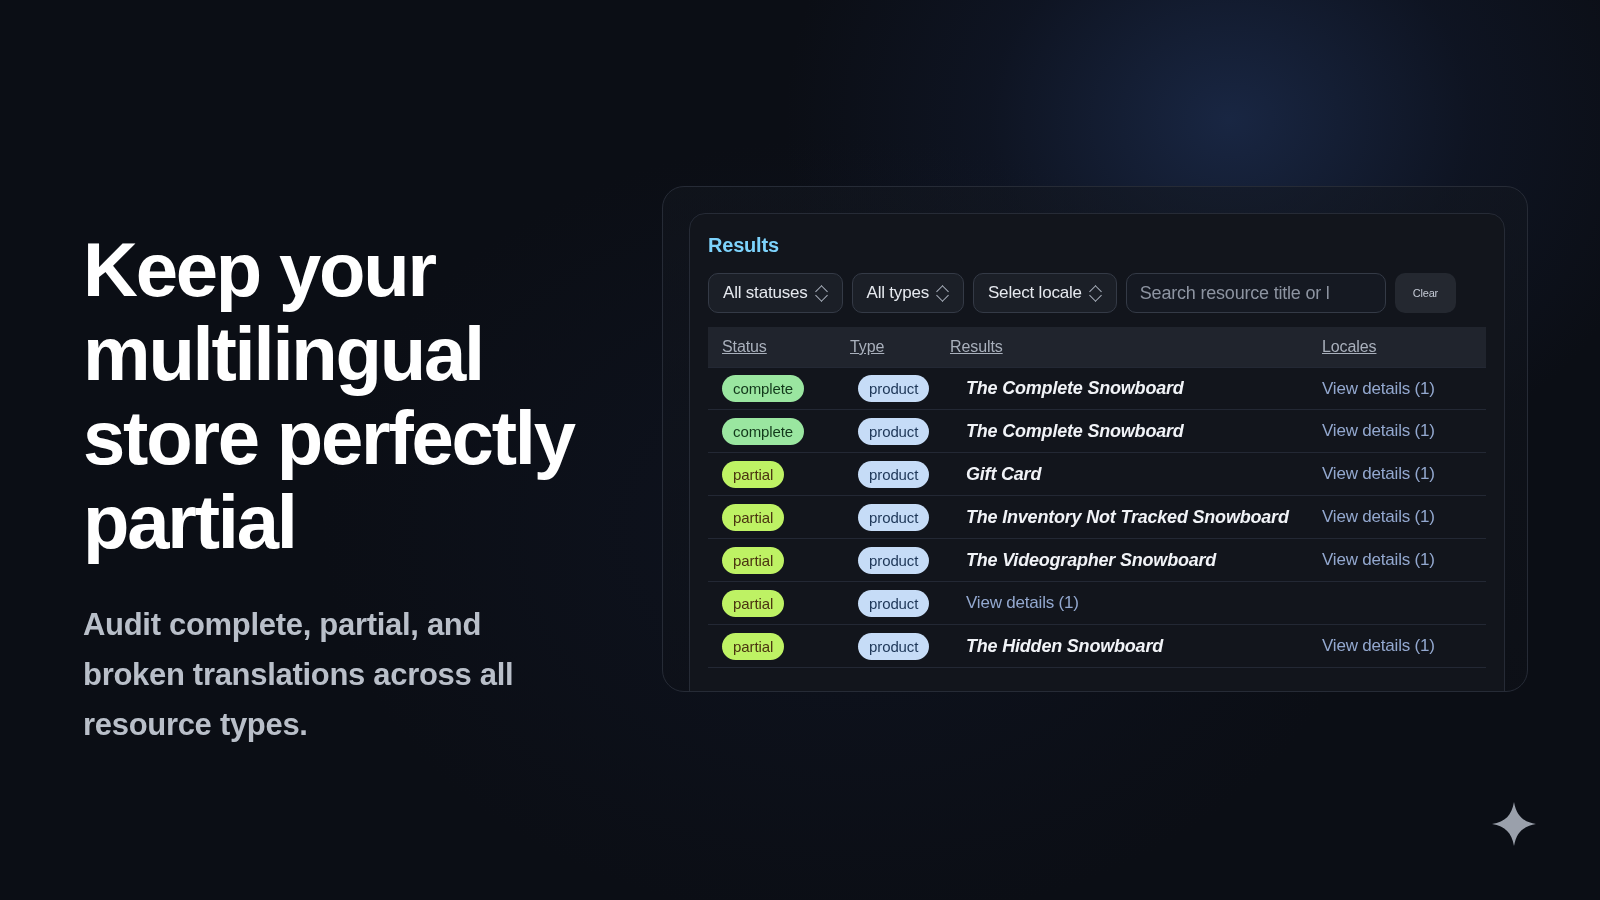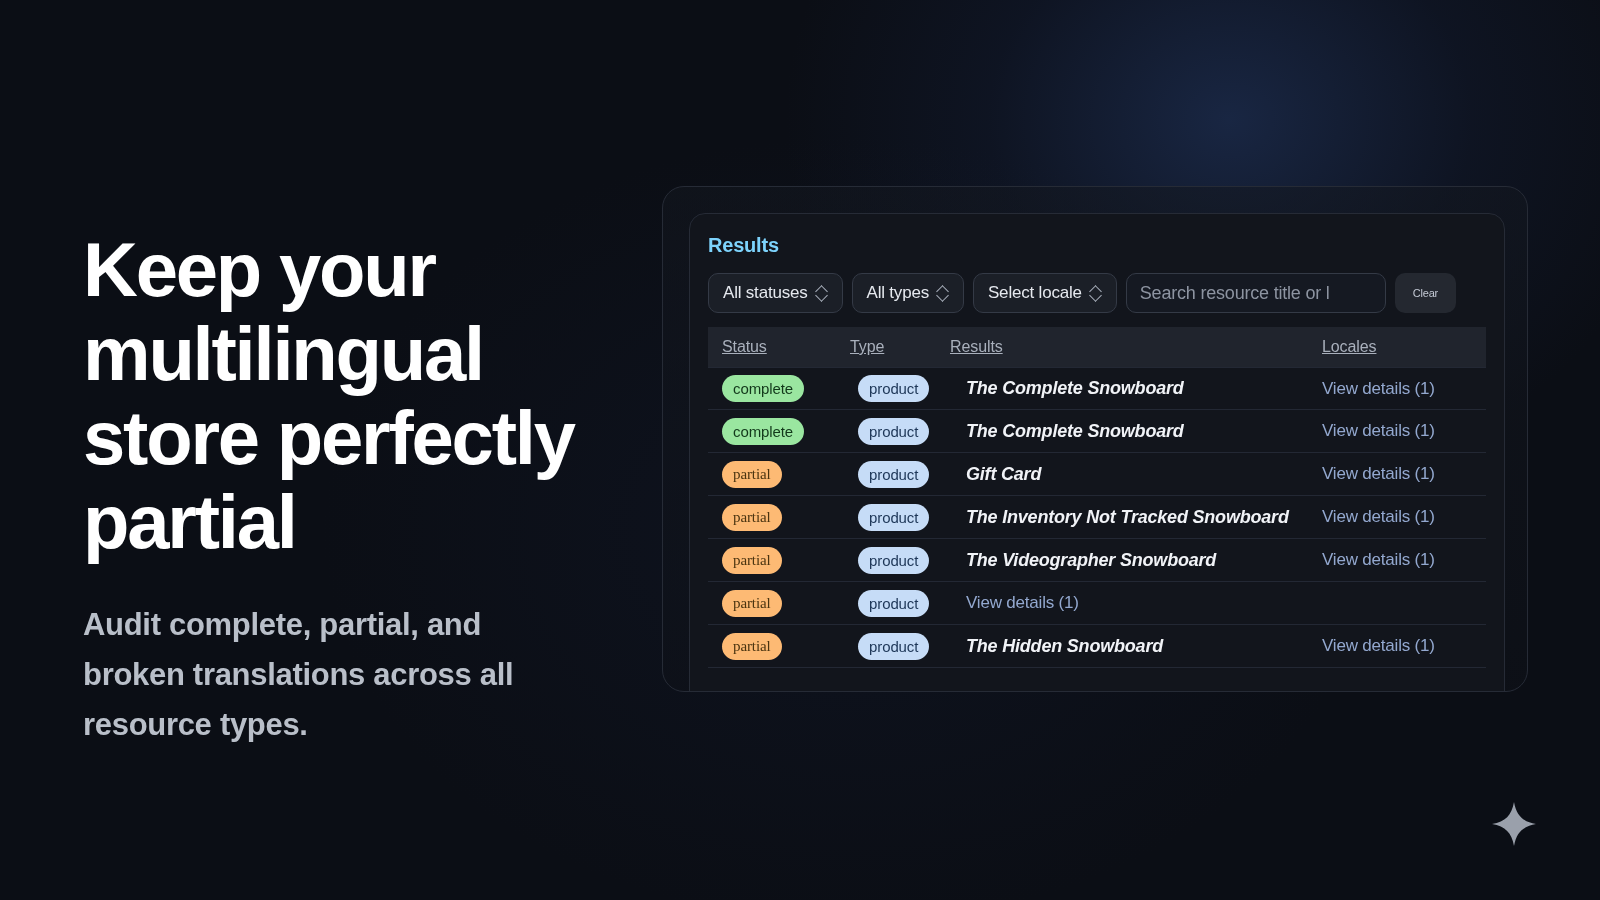--- a/index.html
+++ b/index.html
@@ -201,21 +201,21 @@
   .badge {
     display:inline-block;
     border-radius:999px;
     font-size:15px;
     line-height:1;
     padding:6px 11px;
     letter-spacing:-0.1px;
     font-weight:400;
   }
   .badge.complete { background:#9ae6a0; color:#12381a; }
-  .badge.partial  { background:#fdba74; color:#4a3410;font-family:Liberation Serif, serif; }
+  .badge.partial  { background:#bef264; color:#4a3410; }
   .badge.product  { background:#c6dcf7; color:#1d3657; }
 
   .res-name {
     font-size:18px;
     font-weight:700;
     color:#f1f3f7;
     letter-spacing:-0.2px;
     font-style:italic;
   }
   .loc-link {

